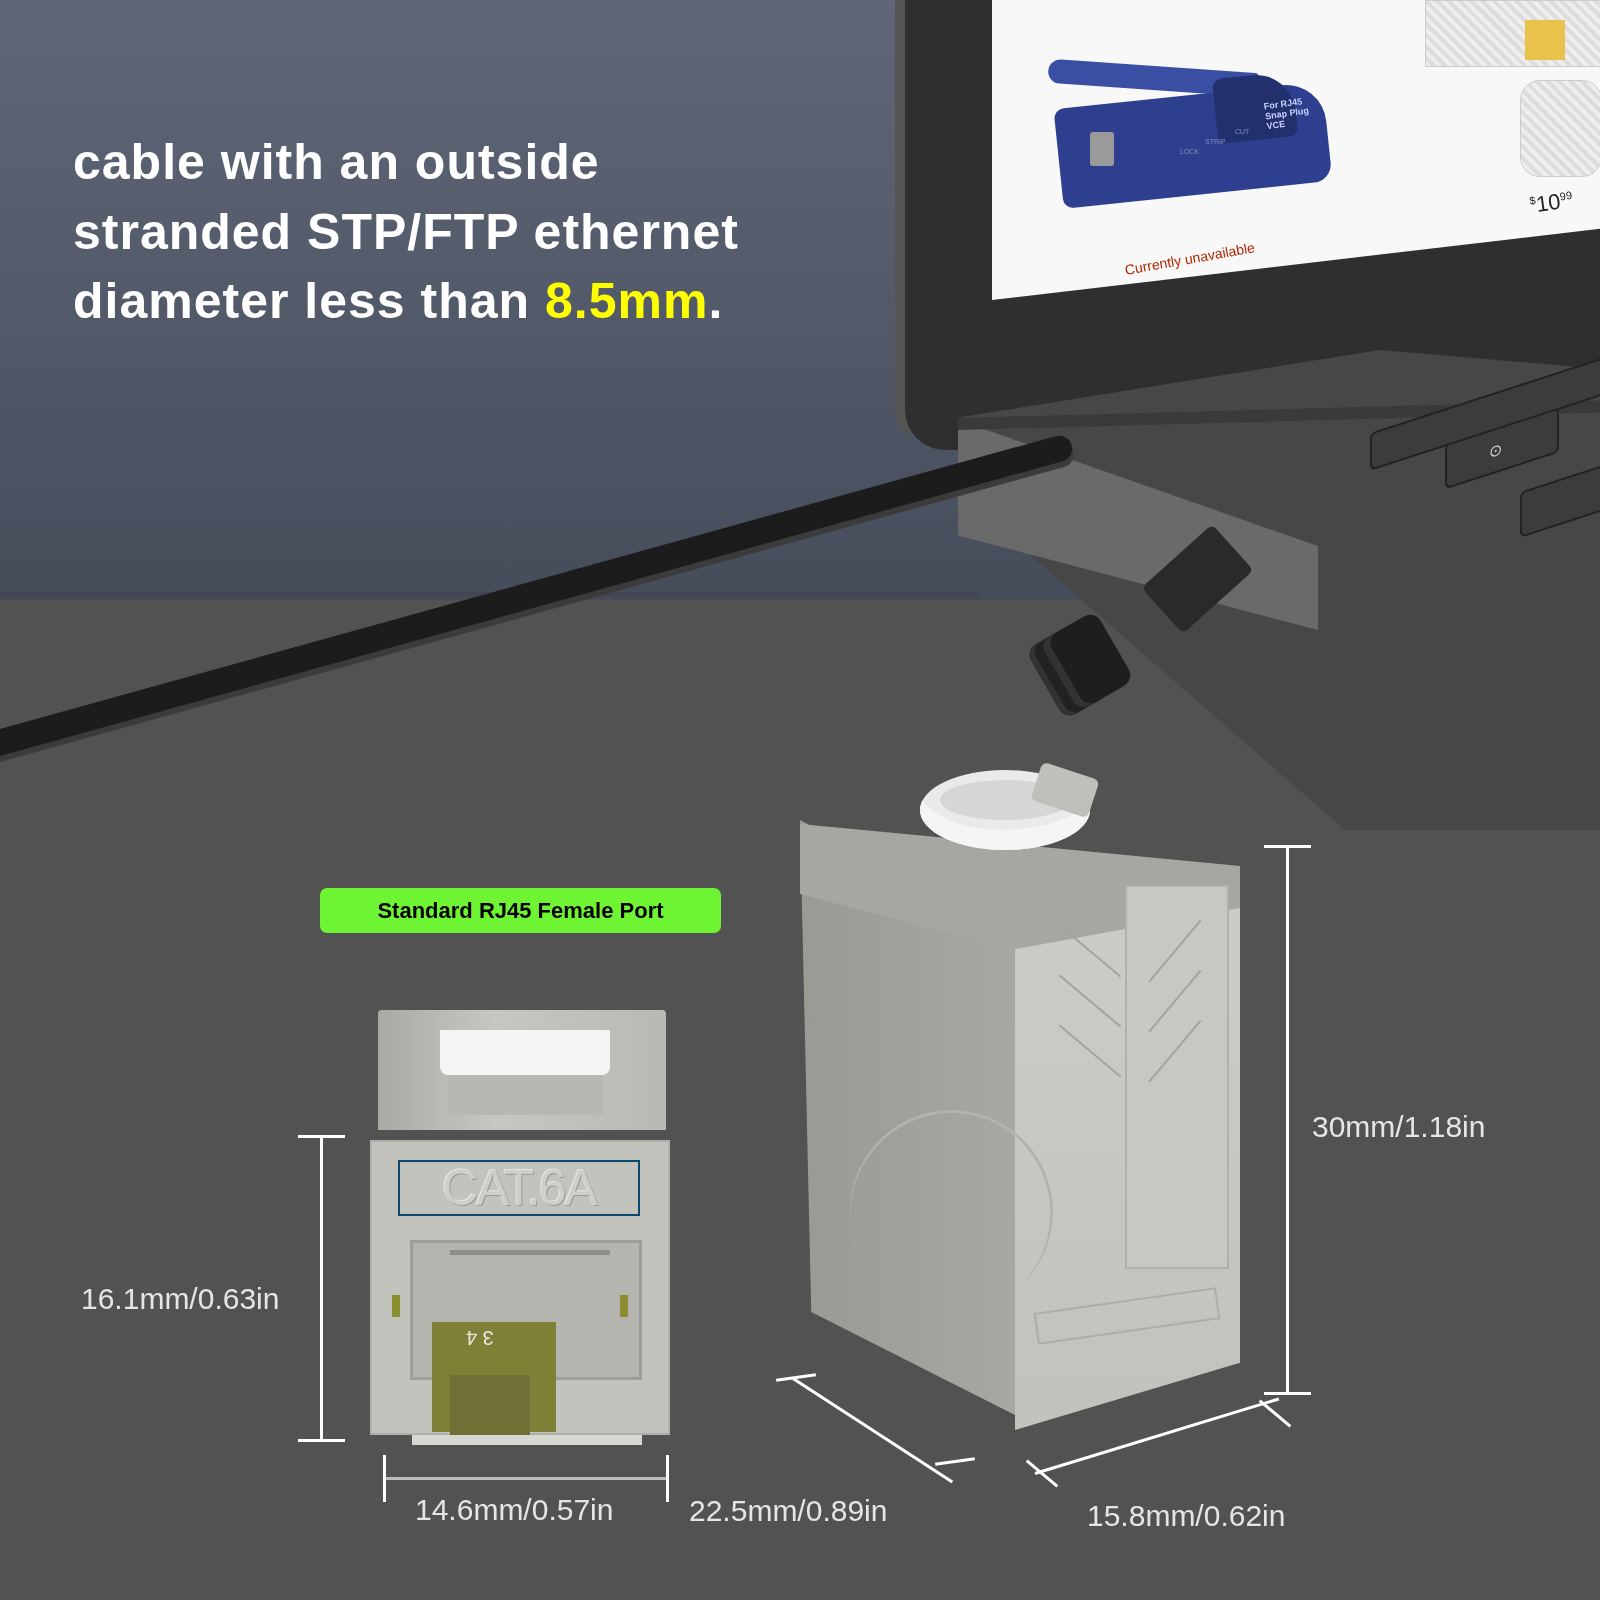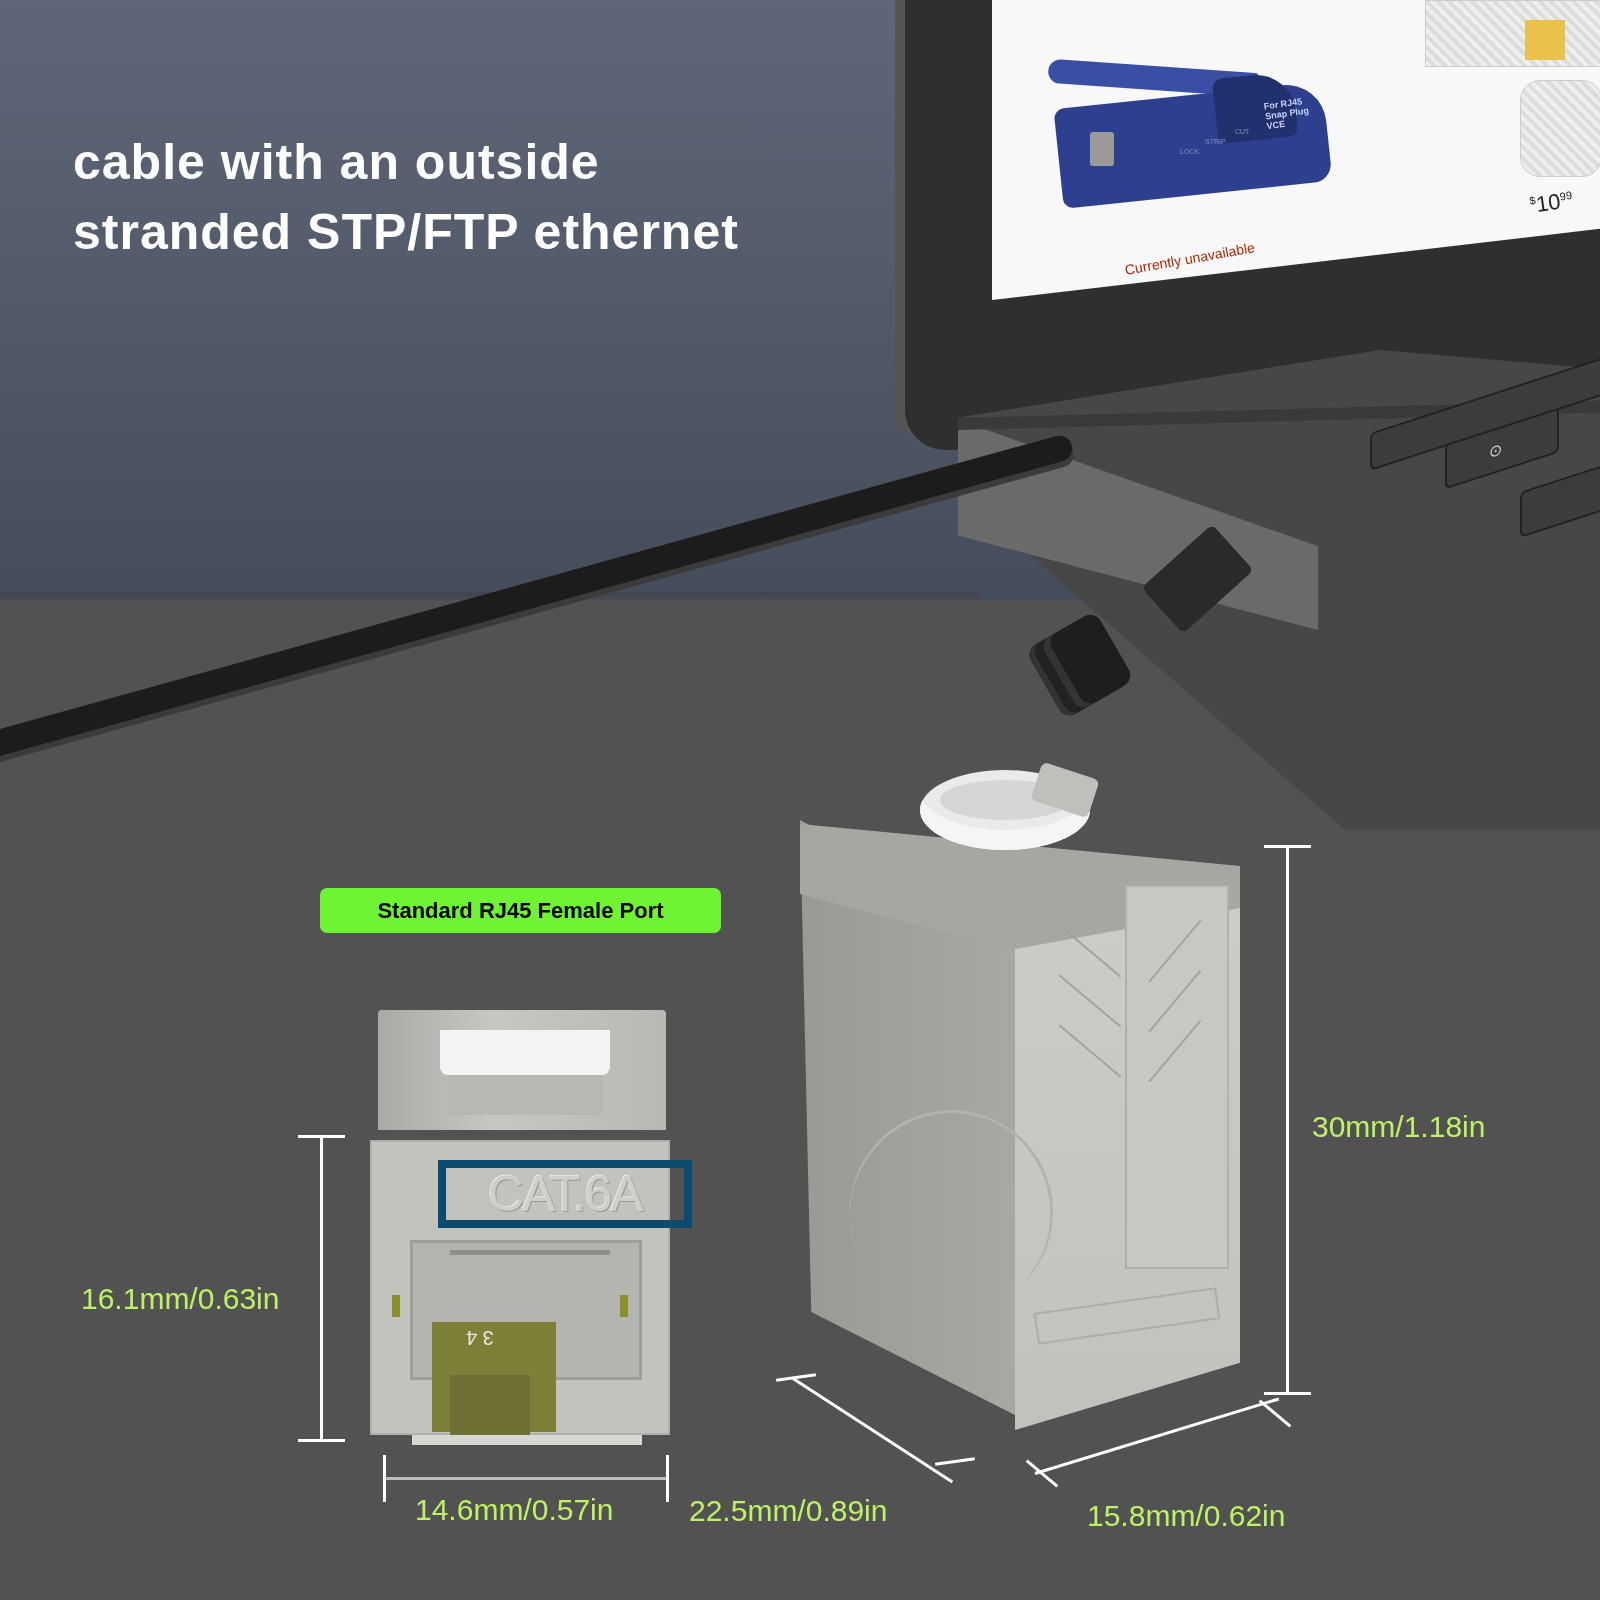--- a/index.html
+++ b/index.html
@@ -46,23 +46,23 @@
     border-radius:7px; color:#000; font-weight:bold; font-size:22px; display:flex; align-items:center; justify-content:center; }
 
   
   .jack-front { position:absolute; left:378px; top:1010px; width:288px; height:440px; }
   .jf-top { position:absolute; left:0; top:0; width:288px; height:120px; background:linear-gradient(90deg,#a9aaa5,#c7c7c2 40%,#b9b9b4);
     border-radius:4px 4px 0 0; }
   .jf-top-white { position:absolute; left:62px; top:20px; width:170px; height:45px; background:#f4f4f4; border-radius:0 0 8px 8px; }
   .jf-top-grey { position:absolute; left:70px; top:65px; width:155px; height:40px; background:#b8b8b3; }
   .jf-body { position:absolute; left:-8px; top:130px; width:300px; height:295px; background:#c3c3bd;
     box-shadow: inset 0 0 0 2px #b0b0aa; }
-  .jf-cat { position:absolute; left:28px; top:20px; width:238px; height:52px; border:8px solid #0c4a6e;
+  .jf-cat { position:absolute; left:28px; top:20px; width:238px; height:52px; border:2px solid #0c4a6e;
     color:#cfcfca; text-align:center; font-size:50px; line-height:52px; letter-spacing:-2px;
-    text-shadow: 1px 1px 0 #9a9a95, -1px -1px 0 #e6e6e1; margin-left: 40px; }
+    text-shadow: 1px 1px 0 #9a9a95, -1px -1px 0 #e6e6e1; }
   .jf-port { position:absolute; left:40px; top:100px; width:232px; height:140px; background:#b5b5b0;
     box-shadow: inset 0 0 0 3px #9e9e99; }
   .jf-bar { position:absolute; left:40px; top:10px; width:160px; height:5px; background:#8e8e8a; }
   .jf-pcb { position:absolute; left:62px; top:182px; width:124px; height:110px; background:#7e8038; }
   .jf-pcb-notch { position:absolute; left:80px; top:235px; width:80px; height:60px; background:#6f7036; }
   .jf-pcb-text { position:absolute; left:96px; top:186px; color:#e8e8e0; font-size:20px; transform:rotate(180deg); }
   .jf-foot { position:absolute; left:34px; top:425px; width:230px; height:10px; background:#d8d8d3; }
   .jf-green-l { position:absolute; left:22px; top:155px; width:8px; height:22px; background:#8a8e2e; }
   .jf-green-r { position:absolute; left:250px; top:155px; width:8px; height:22px; background:#8a8e2e; }
 
@@ -78,21 +78,21 @@
     box-shadow: inset 0 -20px 0 #f5f5f5; }
   .js-ring-inner { position:absolute; left:150px; top:10px; width:130px; height:40px; border-radius:50%; background:#d6d6d6; }
   .js-clip { position:absolute; left:245px; top:0px; width:60px; height:40px; background:#c0c0bb; transform:rotate(18deg); border-radius:6px; }
   .js-tab { position:absolute; left:335px; top:115px; width:100px; height:380px; border:2px solid #b1b1ab; background:#c8c8c2; }
   .js-chev { position:absolute; width:80px; height:2px; background:#a4a49f; }
   .js-slot { position:absolute; left:245px; top:530px; width:180px; height:28px; border:2px solid #aeaea8; transform:rotate(-8deg); }
   .js-arc { position:absolute; left:60px; top:340px; width:200px; height:200px; border-radius:50%; border-top:3px solid #b3b3ad; border-right:3px solid #b3b3ad; transform:rotate(-20deg); }
 
   
   .dim { position:absolute; background:#ffffff; }
-  .dim-label { position:absolute; color:#bef264; font-size:30px; white-space:nowrap; }
+  .dim-label { position:absolute; color:#e5e5e5; font-size:30px; white-space:nowrap; }
 </style>
 </head>
 <body>
 
 <div class="bg-wall"></div>
 <div class="desk-edge"></div>
 <div class="bg-desk" style="top:600px;"></div>
 
 <div class="laptop-lid-rim"></div>
 <div class="laptop-lid"></div>
@@ -127,20 +127,21 @@
 <div class="keyboard-key" style="left:1370px;top:395px;width:230px;height:34px;"></div>
 <div class="keyboard-key" style="left:1520px;top:475px;width:100px;height:42px;"></div>
 
 <div class="cable"></div>
 <div class="cable-boot"></div>
 <div class="cable-plug"></div>
 
 <div class="headline">
   <div>cable with an outside</div>
   <div>stranded STP/FTP ethernet</div>
+  <div><span>diameter less than </span><span class="hl">8.5mm</span><span>.</span></div>
 </div>
 
 <div class="green-label">Standard RJ45 Female Port</div>
 
 <div class="jack-front">
   <div class="jf-top">
     <div class="jf-top-white"></div>
     <div class="jf-top-grey"></div>
   </div>
   <div class="jf-body">

